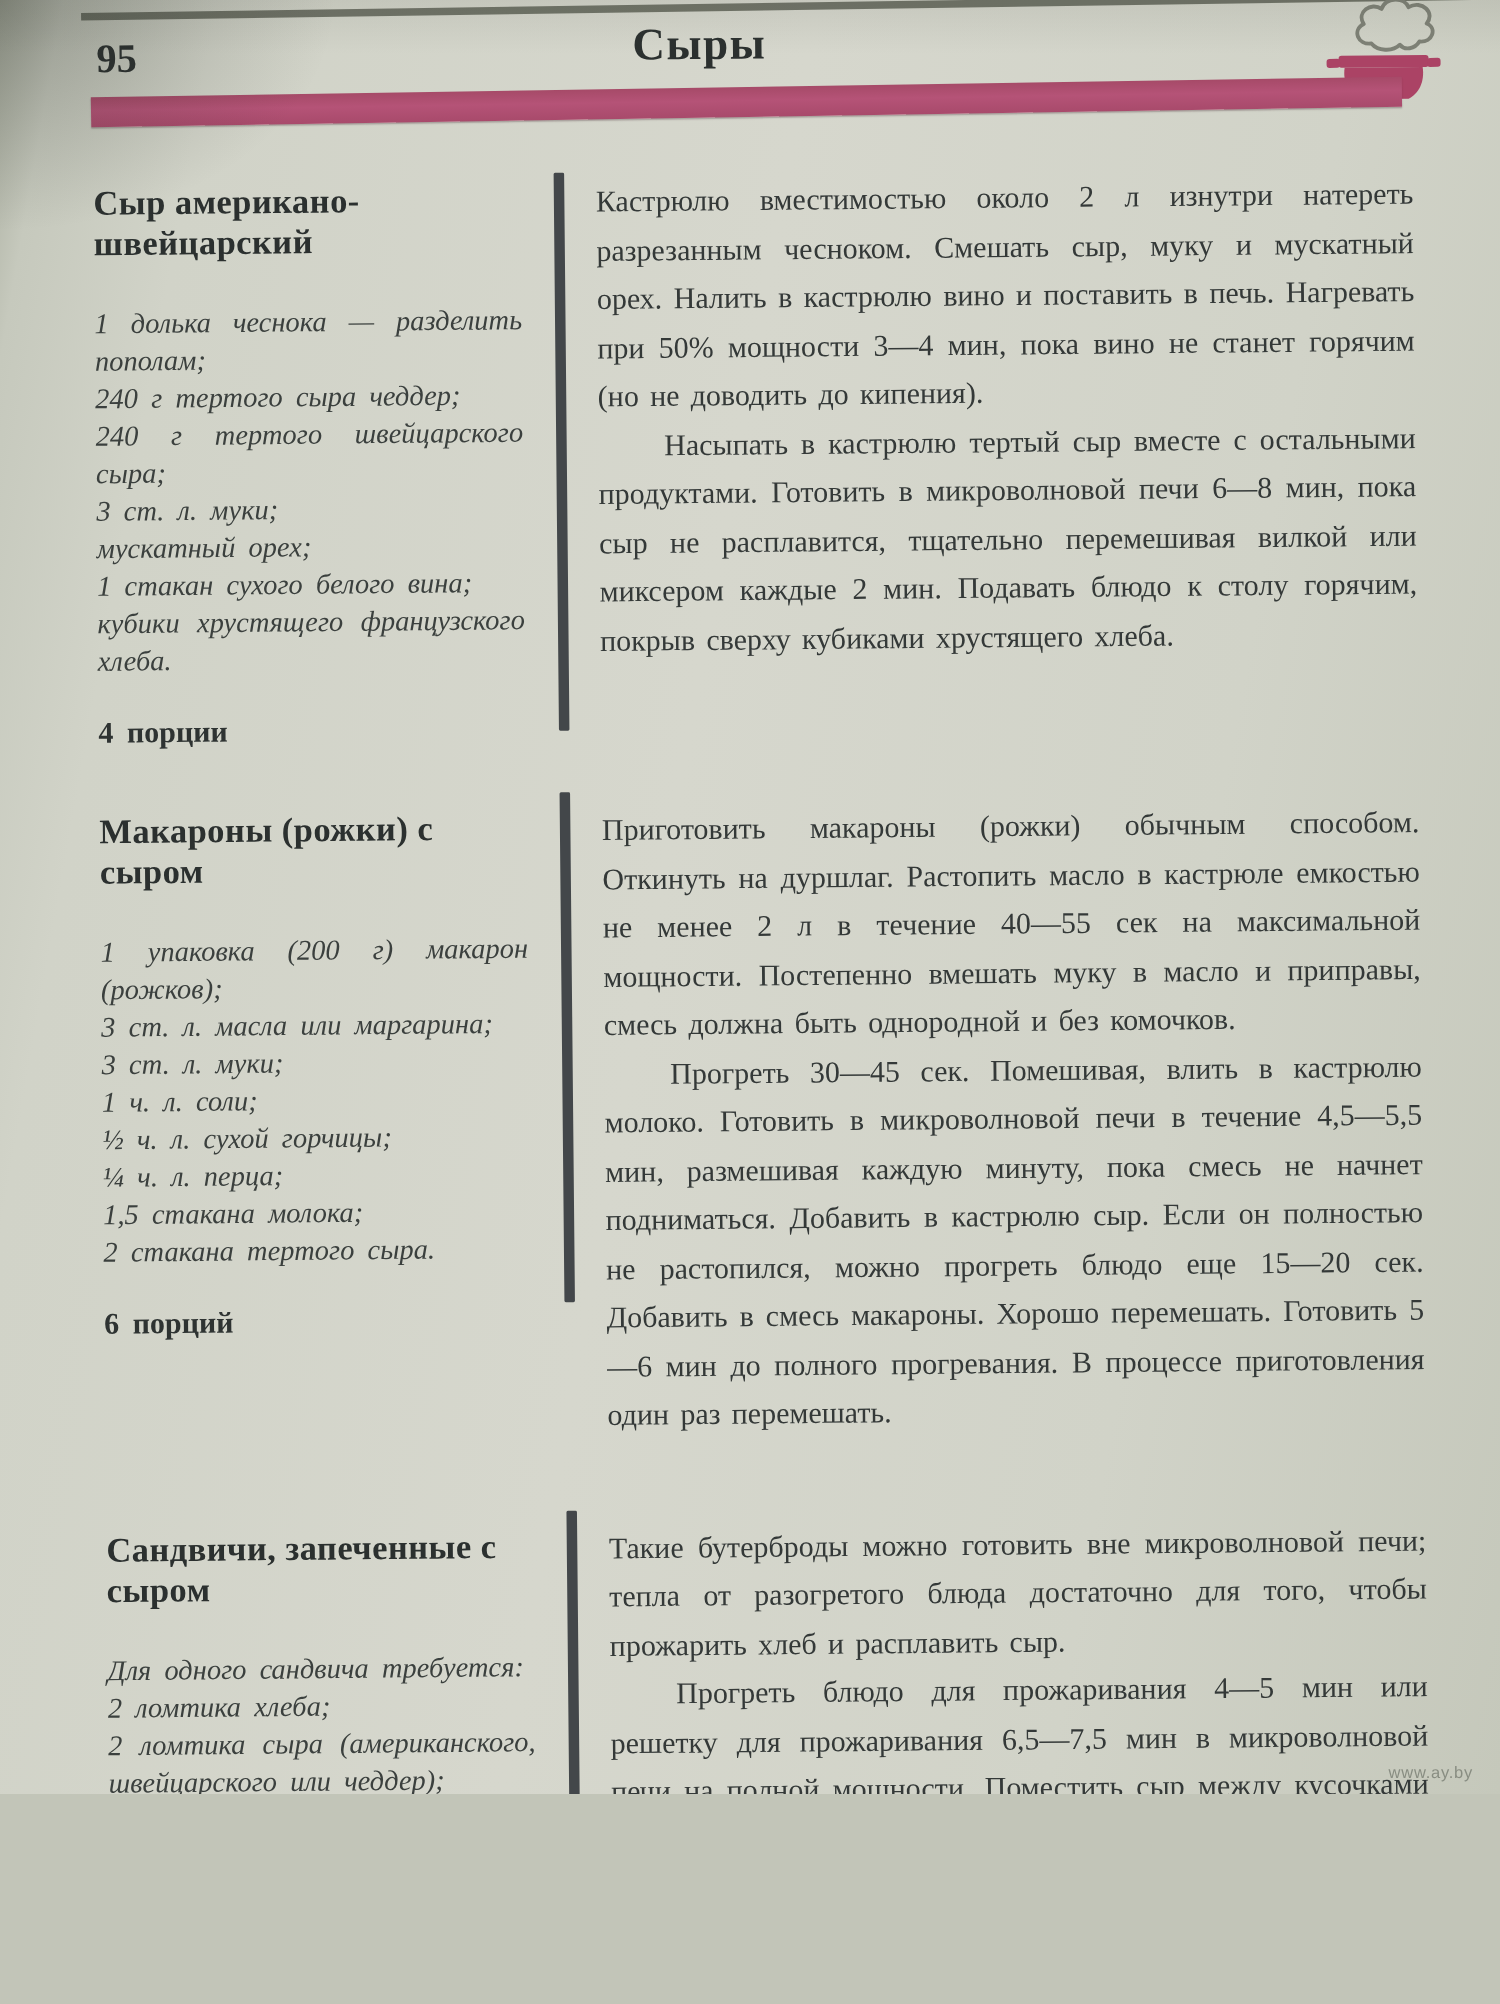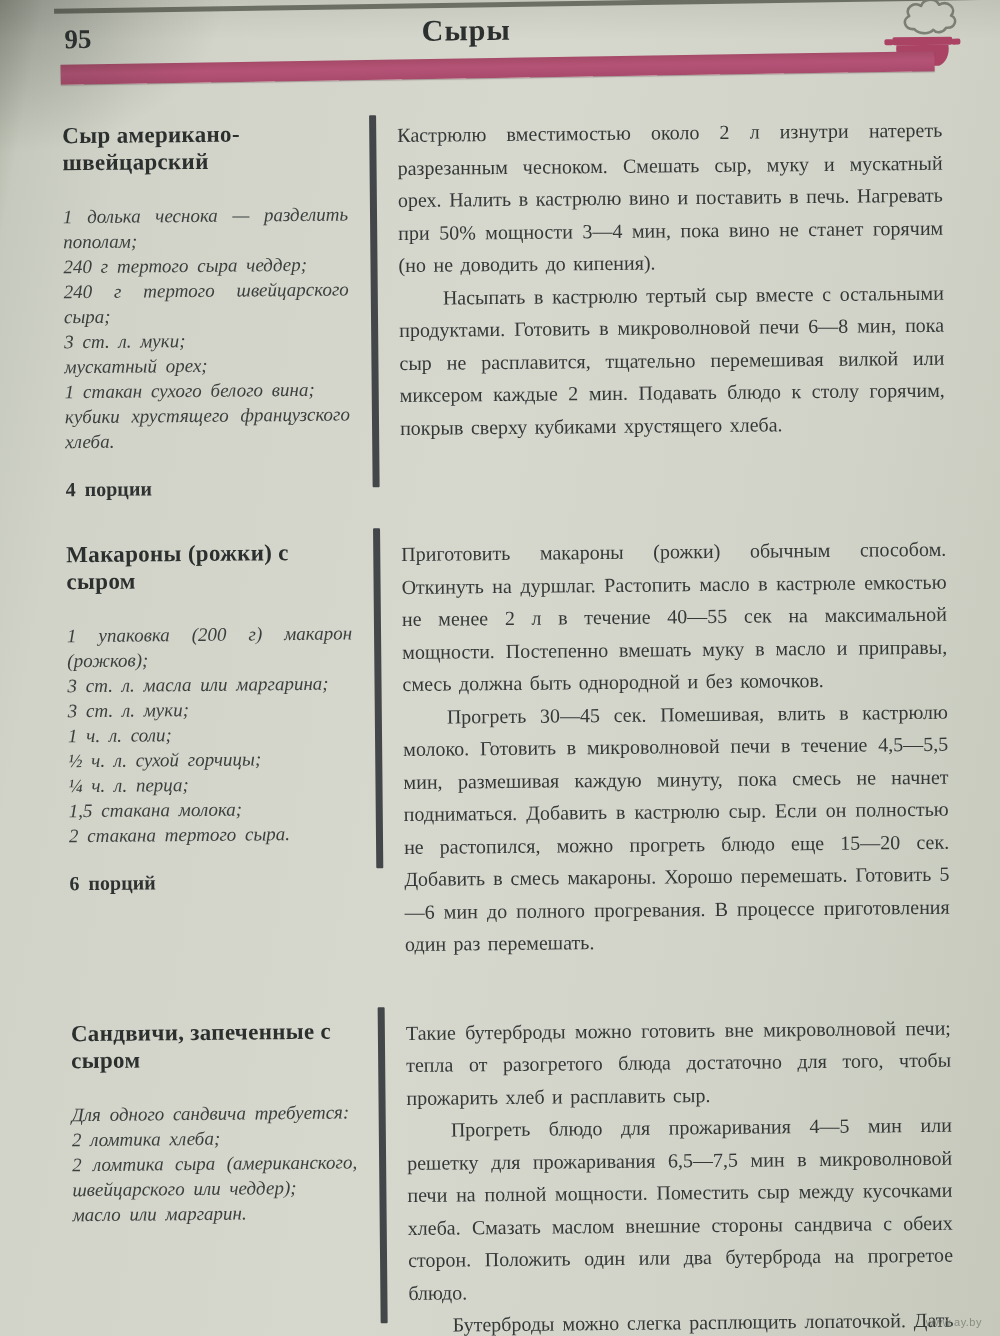--- a/index.html
+++ b/index.html
@@ -3,21 +3,21 @@
 <meta charset="utf-8">
 <style>
   html, body {
     margin: 0; padding: 0;
     width: 1000px; height: 1336px;
     background: #c2c5b8;
     overflow: hidden;
   }
   .page {
     position: relative;
-    width: 1000px; height: 1336px;
+    width: 1000px; height: 1196px;
     overflow: hidden;
     background: linear-gradient(100deg,
       #a9ad9f 0%, #c6c9bd 3.5%, #d1d3c8 12%,
       #d6d7cd 45%, #d1d3c8 75%, #c5c8bb 100%);
     font-family: "Liberation Serif", serif;
     color: #3a3f3d;
   }
   .page::before {
     content: "";
     position: absolute; inset: 0;

